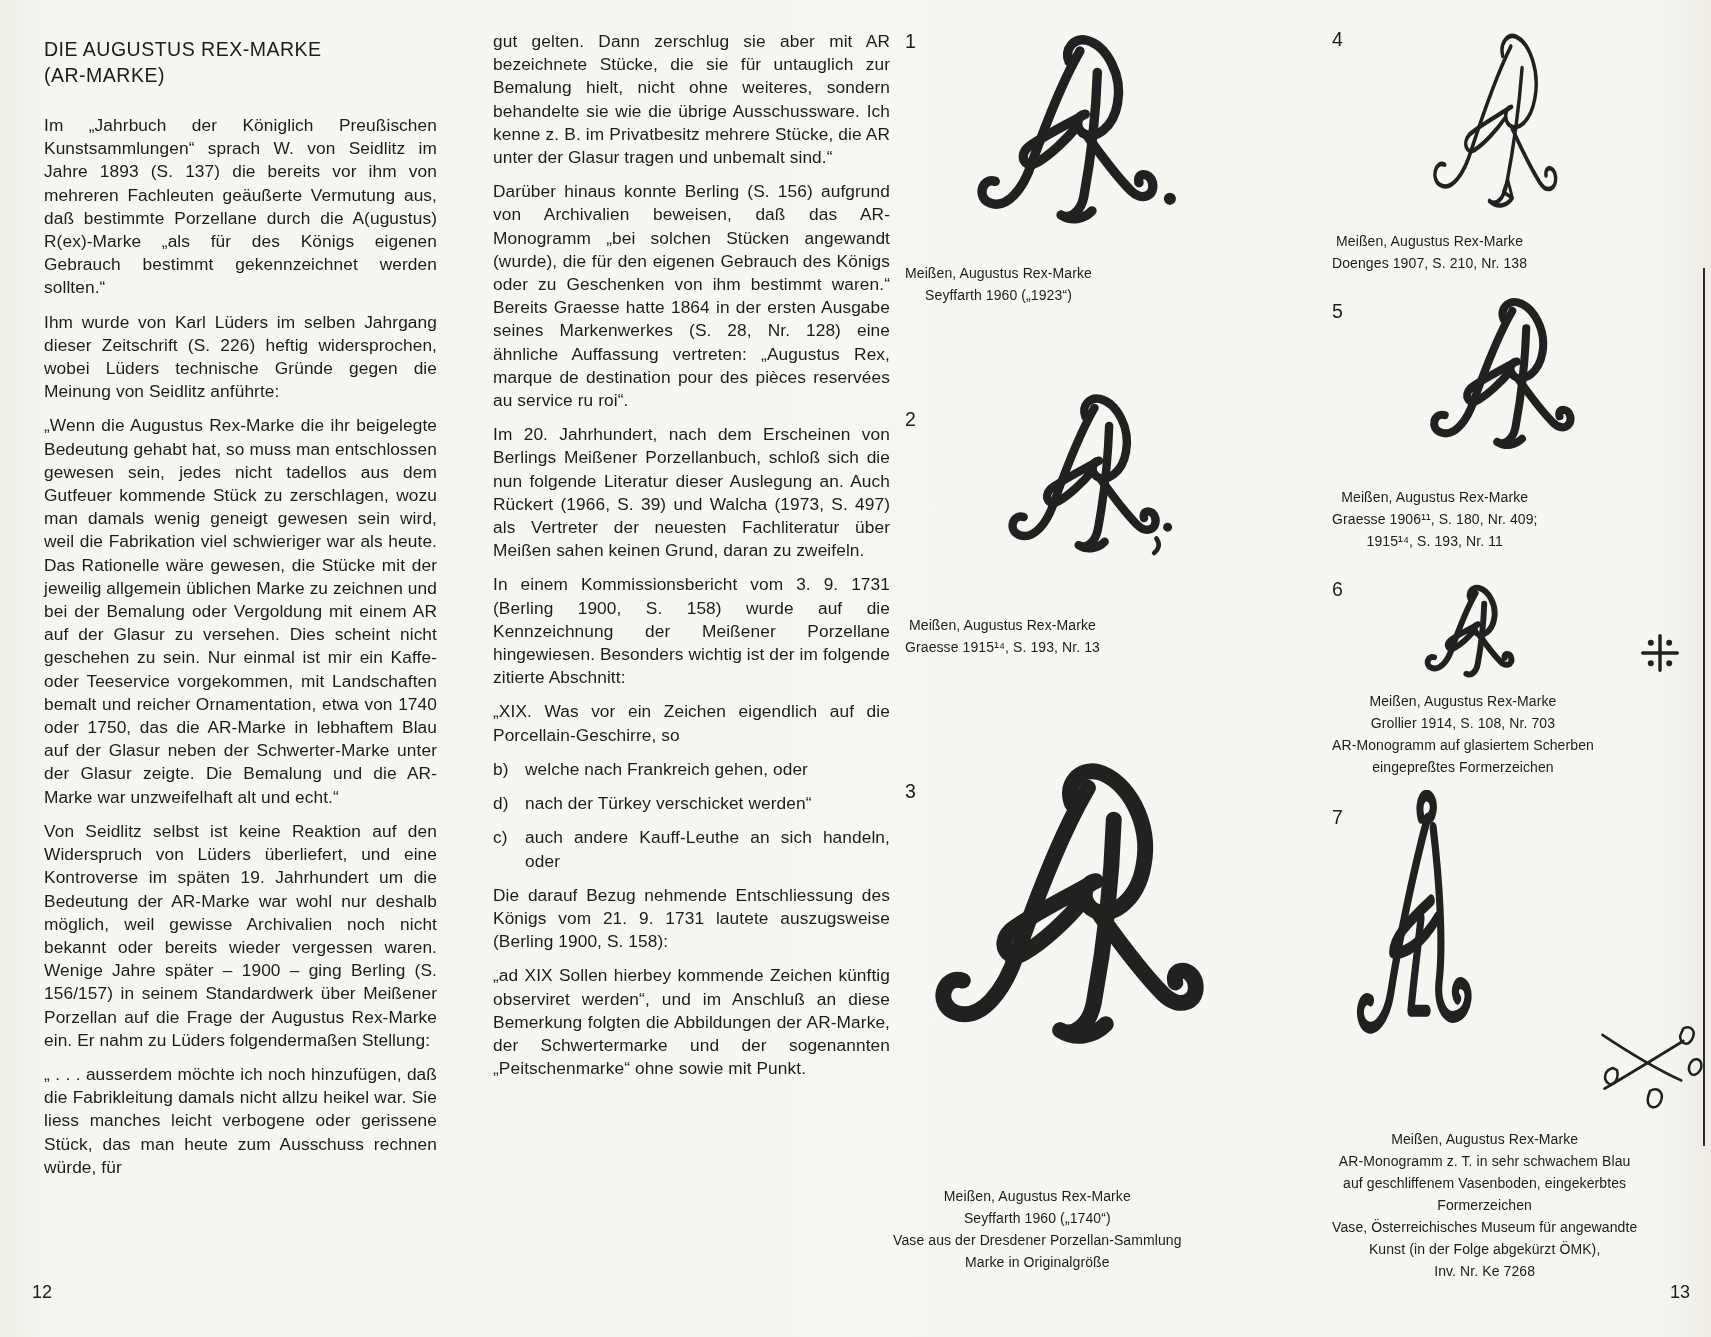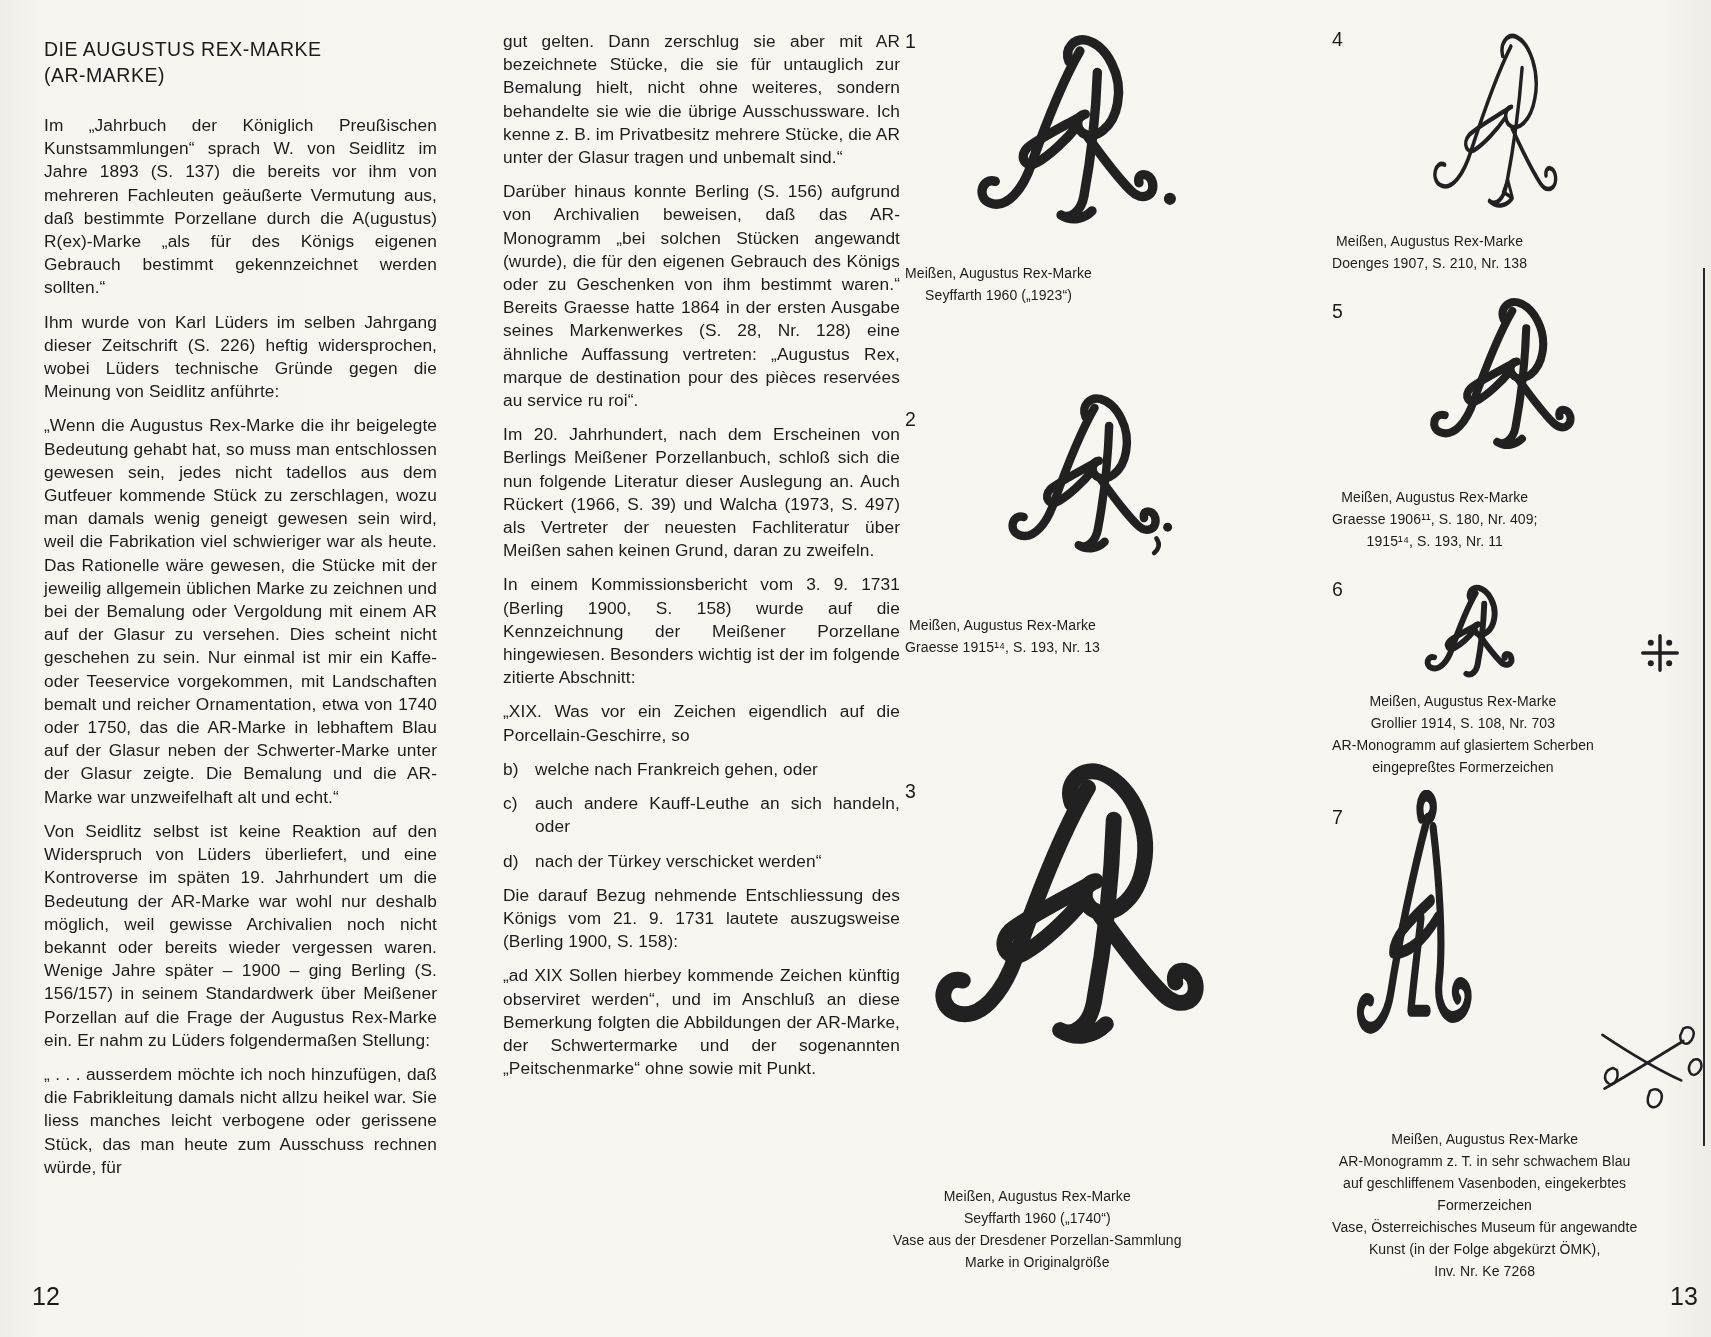--- a/index.html
+++ b/index.html
@@ -9,29 +9,29 @@
     font-family:"Liberation Sans","DejaVu Sans",sans-serif;
   }
   .sheet{
     position:relative;width:1711px;height:1337px;
     background:linear-gradient(90deg,#efede6 0%,#f6f5f0 2.5%,#f7f6f1 50%,#f6f5f0 97%,#eeece5 100%);
     color:#1d1d1d;
   }
   .col{position:absolute;text-align:justify;font-size:17.3px;line-height:23.2px;letter-spacing:.1px;color:#1c1c1c;margin-left:12px;}
   .col p{margin:0 0 11px 0;}
   .col1{left:32px;top:36px;width:393px;}
-  .col2{left:491px;top:30px;width:397px;}
+  .col2{left:481px;top:30px;width:397px;}
   h1.title{
     font-size:19.5px;line-height:26px;font-weight:400;letter-spacing:.5px;
     margin:0 0 26px 0;white-space:pre-line;text-align:left;
   }
   .qitem{padding-left:32px;text-indent:-32px;margin:0;}
   .qitem .ql{display:inline-block;width:32px;text-indent:0;}
   .qlist{margin-bottom:11px;}
-  .pagenum{position:absolute;font-size:25px;color:#1c1c1c;}
+  .pagenum{position:absolute;font-size:18px;color:#1c1c1c;}
   #pn-left{left:32px;top:1282px;}
   #pn-right{left:1670px;top:1282px;}
   figure{margin:0;padding:0;position:absolute;}
   .fig .num{position:absolute;font-size:19.5px;color:#1c1c1c;}
   .fig svg{position:absolute;}
   .caption{
     position:absolute;font-size:14px;line-height:22px;letter-spacing:.1px;
     white-space:pre-line;text-align:center;color:#1c1c1c;
   }
   .ink{stroke:#212121;fill:none;stroke-linecap:round;stroke-linejoin:round;}
@@ -60,22 +60,22 @@
   </main>
 
   <main class="col col2">
     <p>gut gelten. Dann zerschlug sie aber mit AR bezeichnete Stücke, die sie für untauglich zur Bemalung hielt, nicht ohne weiteres, sondern behandelte sie wie die übrige Ausschussware. Ich kenne z. B. im Privatbesitz mehrere Stücke, die AR unter der Glasur tragen und unbemalt sind.“</p>
     <p>Darüber hinaus konnte Berling (S. 156) aufgrund von Archivalien beweisen, daß das AR-Monogramm „bei solchen Stücken angewandt (wurde), die für den eigenen Gebrauch des Königs oder zu Geschenken von ihm bestimmt waren.“  Bereits Graesse hatte 1864 in der ersten Ausgabe seines Markenwerkes (S. 28, Nr. 128) eine ähnliche Auffassung vertreten: „Augustus Rex, marque de destination pour des pièces reservées au service ru roi“.</p>
     <p>Im 20. Jahrhundert, nach dem Erscheinen von Berlings Meißener Porzellanbuch, schloß sich die nun folgende Literatur dieser Auslegung an. Auch Rückert (1966, S. 39) und Walcha (1973, S. 497) als Vertreter der neuesten Fachliteratur über Meißen sahen keinen Grund, daran zu zweifeln.</p>
     <p>In einem Kommissionsbericht vom 3. 9. 1731 (Berling 1900, S. 158) wurde auf die Kennzeichnung der Meißener Porzellane hingewiesen. Besonders wichtig ist der im folgende zitierte Abschnitt:</p>
     <p>„XIX. Was vor ein Zeichen eigendlich auf die Porcellain-Geschirre, so</p>
     <div class="qlist">
       <p class="qitem"><span class="ql">b)</span><span>welche nach Frankreich gehen, oder</span></p>
+      <p class="qitem"><span class="ql">d)</span><span>nach der Türkey verschicket werden“</span></p>
       <p class="qitem"><span class="ql">c)</span><span>auch andere Kauff-Leuthe an sich handeln, oder</span></p>
-      <p class="qitem"><span class="ql">d)</span><span>nach der Türkey verschicket werden“</span></p>
     </div>
     <p>Die darauf Bezug nehmende Entschliessung des Königs vom 21. 9. 1731 lautete auszugsweise (Berling 1900, S. 158):</p>
     <p>„ad XIX Sollen hierbey kommende Zeichen künftig observiret werden“, und im Anschluß an diese Bemerkung folgten die Abbildungen der AR-Marke, der Schwertermarke und der sogenannten „Peitschenmarke“ ohne sowie mit Punkt.</p>
   </main>
 
   <figure class="fig" id="fig1">
     <span class="num" style="left:0;top:0;">1</span>
     <svg style="left:62px;top:2px;" width="215" height="202" viewBox="0 0 160 150">
       <path class="ink" stroke-width="7" d="M84,14 C70,38 58,70 48,98 C42,116 30,132 17,127 C7,123 11,108 21,111"></path>
       <path class="ink" stroke-width="7" d="M76,22 C72,12 80,4 89,6 C104,10 116,32 112,53 C109,71 95,81 86,75 C80,70 82,62 88,61"></path>

